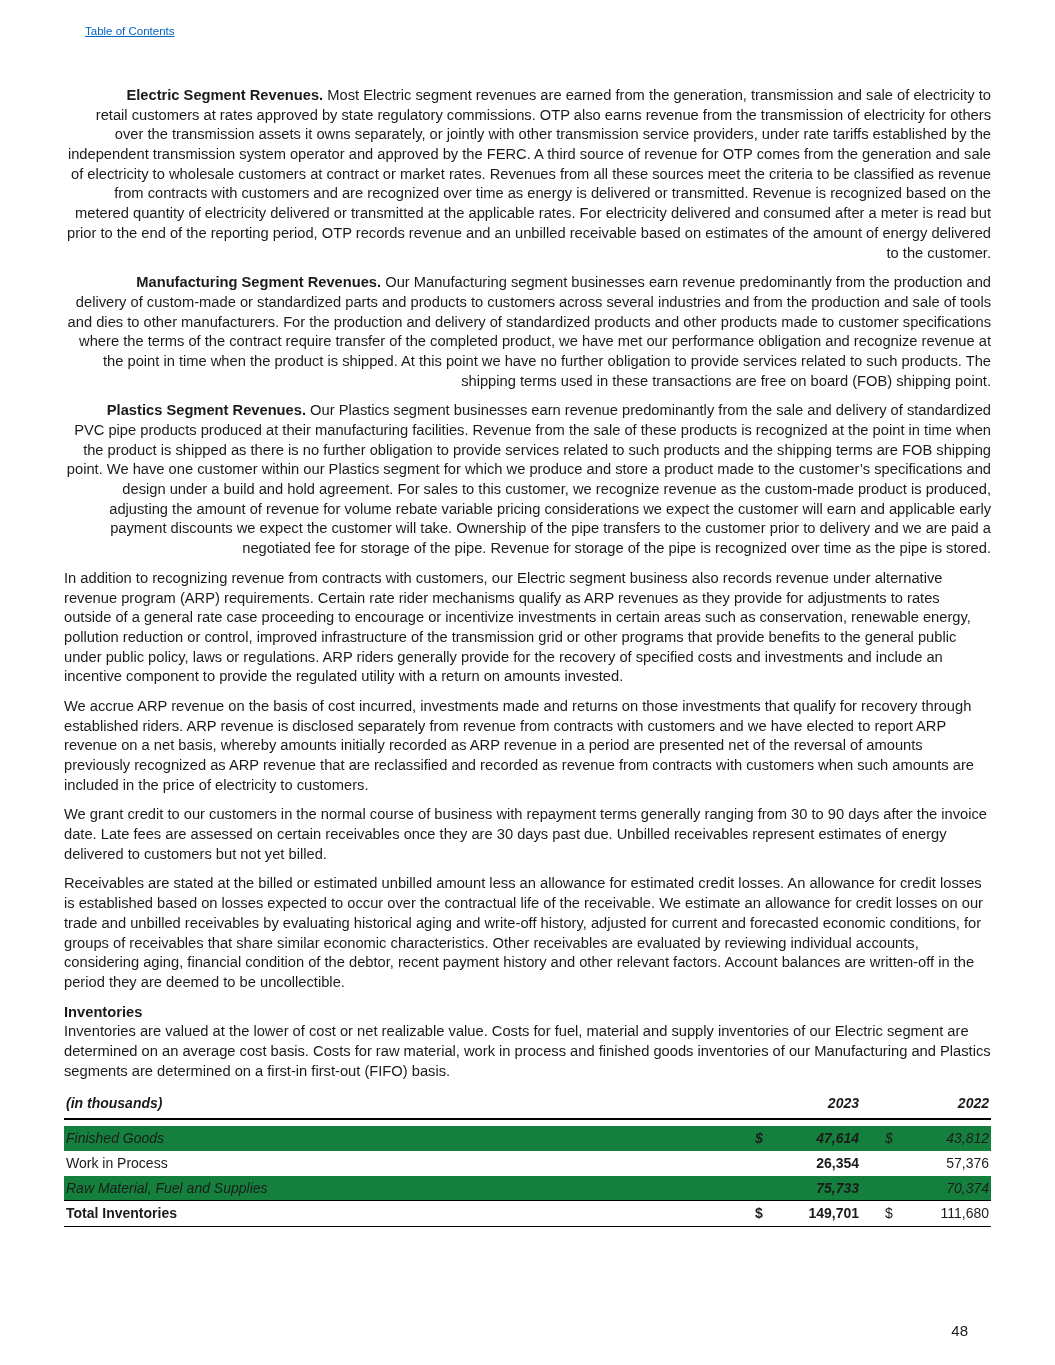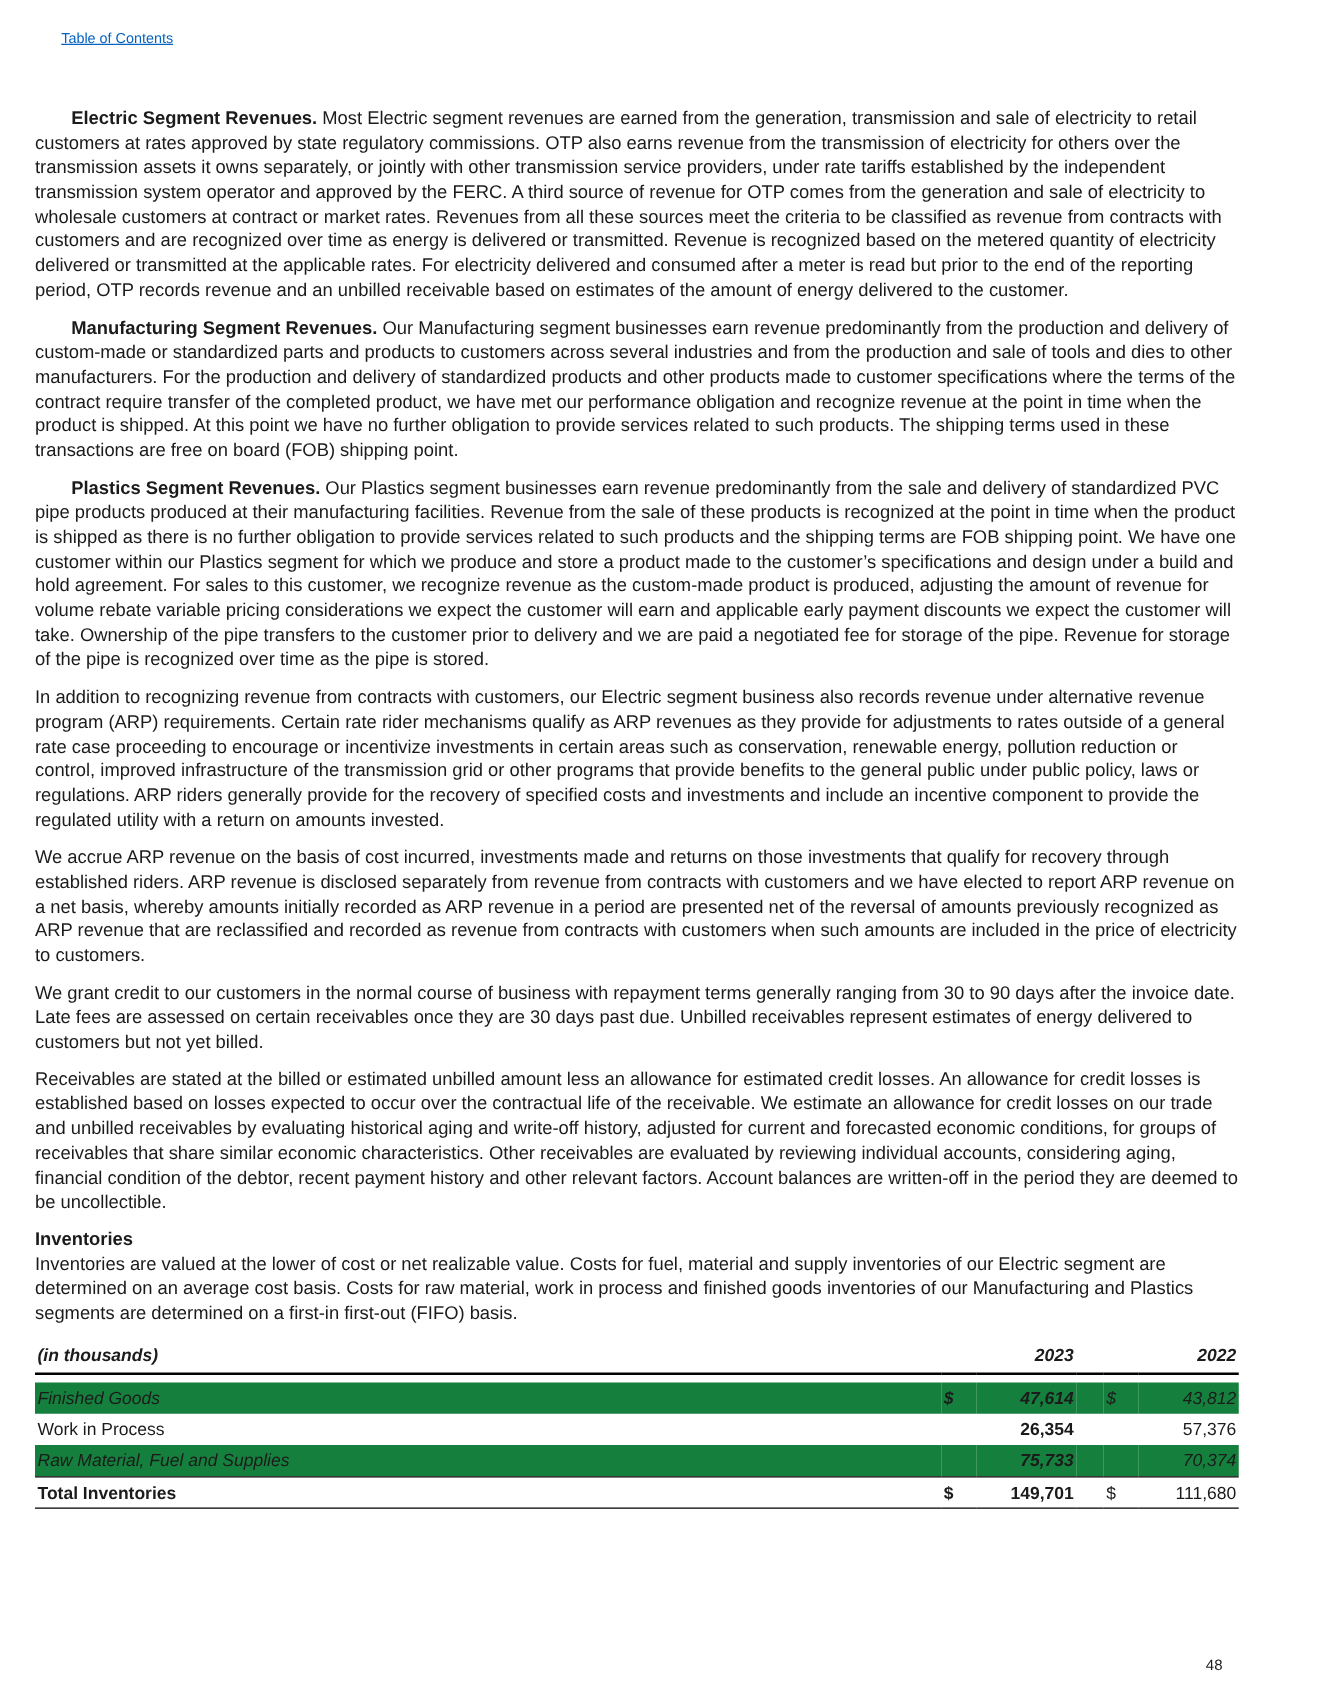--- a/index.html
+++ b/index.html
@@ -5,39 +5,39 @@
   html, body { margin: 0; padding: 0; }
   body {
     width: 1055px;
     height: 1365px;
     background: #ffffff;
     font-family: "Liberation Sans", sans-serif;
     color: #1b1b1b;
     position: relative;
     overflow: hidden;
   }
-  .page { padding: 21px 64px 0 28px; }
+  .page { padding: 21px 64px 0 64px; }
 
   .toc-link {
     display: inline-block;
     margin-left: 21px;
     font-size: 11.5px;
     color: #0563C1;
     text-decoration: underline;
     cursor: pointer;
   }
 
   .content {
     margin-top: 47px;
     font-size: 14.7px;
     line-height: 1.34;
   }
 
   .para { margin: 0 0 10px 0; }
-  .para.indent { text-indent: 29px; }
+  .para.indent { text-indent: 29px; text-align: right; }
   .lead { font-weight: bold; }
   .heading {
     font-size: 14.7px;
     font-weight: bold;
     margin: 0;
     line-height: 1.34;
   }
 
   .table-wrap { margin-top: 5px; }
   table.inv {
@@ -65,23 +65,23 @@
   td.c-year { text-align: right; }
   .strong { font-weight: bold; }
   tr.total td {
     border-top: 1px solid #000;
     border-bottom: 1px solid #000;
   }
   tr.total td.c-label { font-weight: bold; }
 
   .page-number {
     position: absolute;
-    right: 77px;
+    right: 87px;
     bottom: 26px;
-    font-size: 12px;
+    font-size: 15px;
     color: #1b1b1b;
   }
 </style>
 </head>
 <body>
 
 <div class="page">
 
   <a class="toc-link">Table of Contents</a>
 

